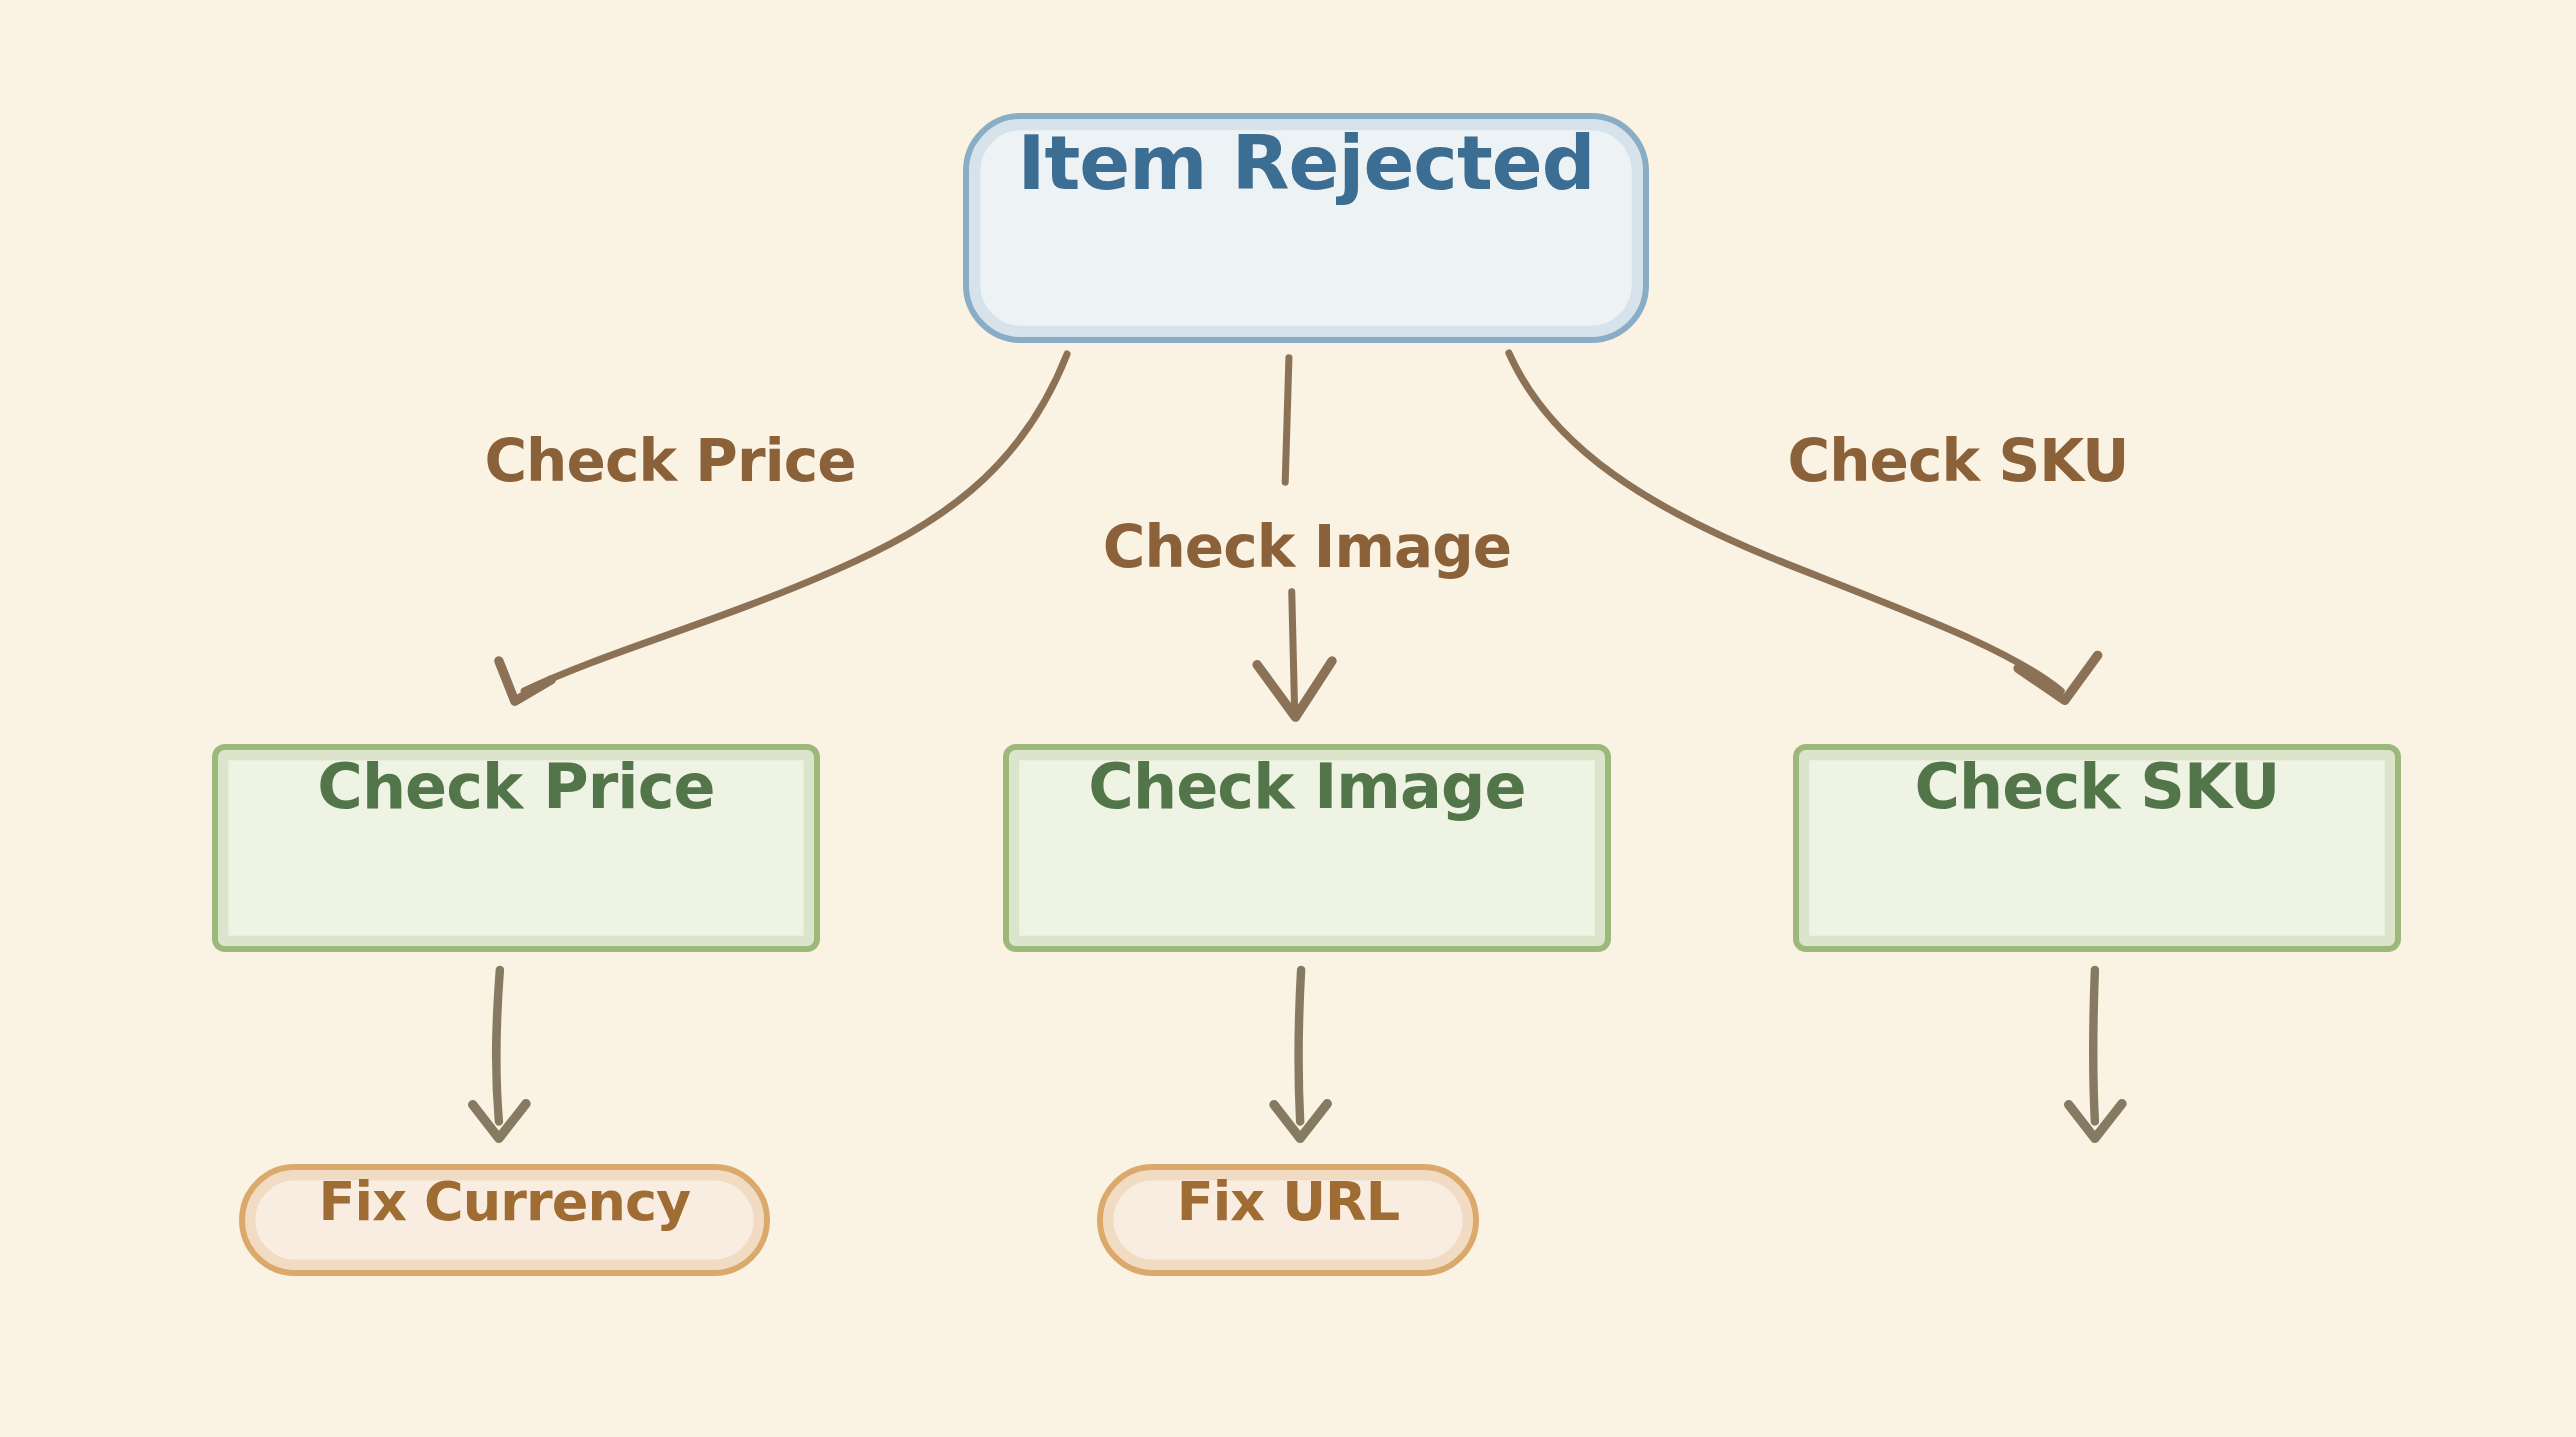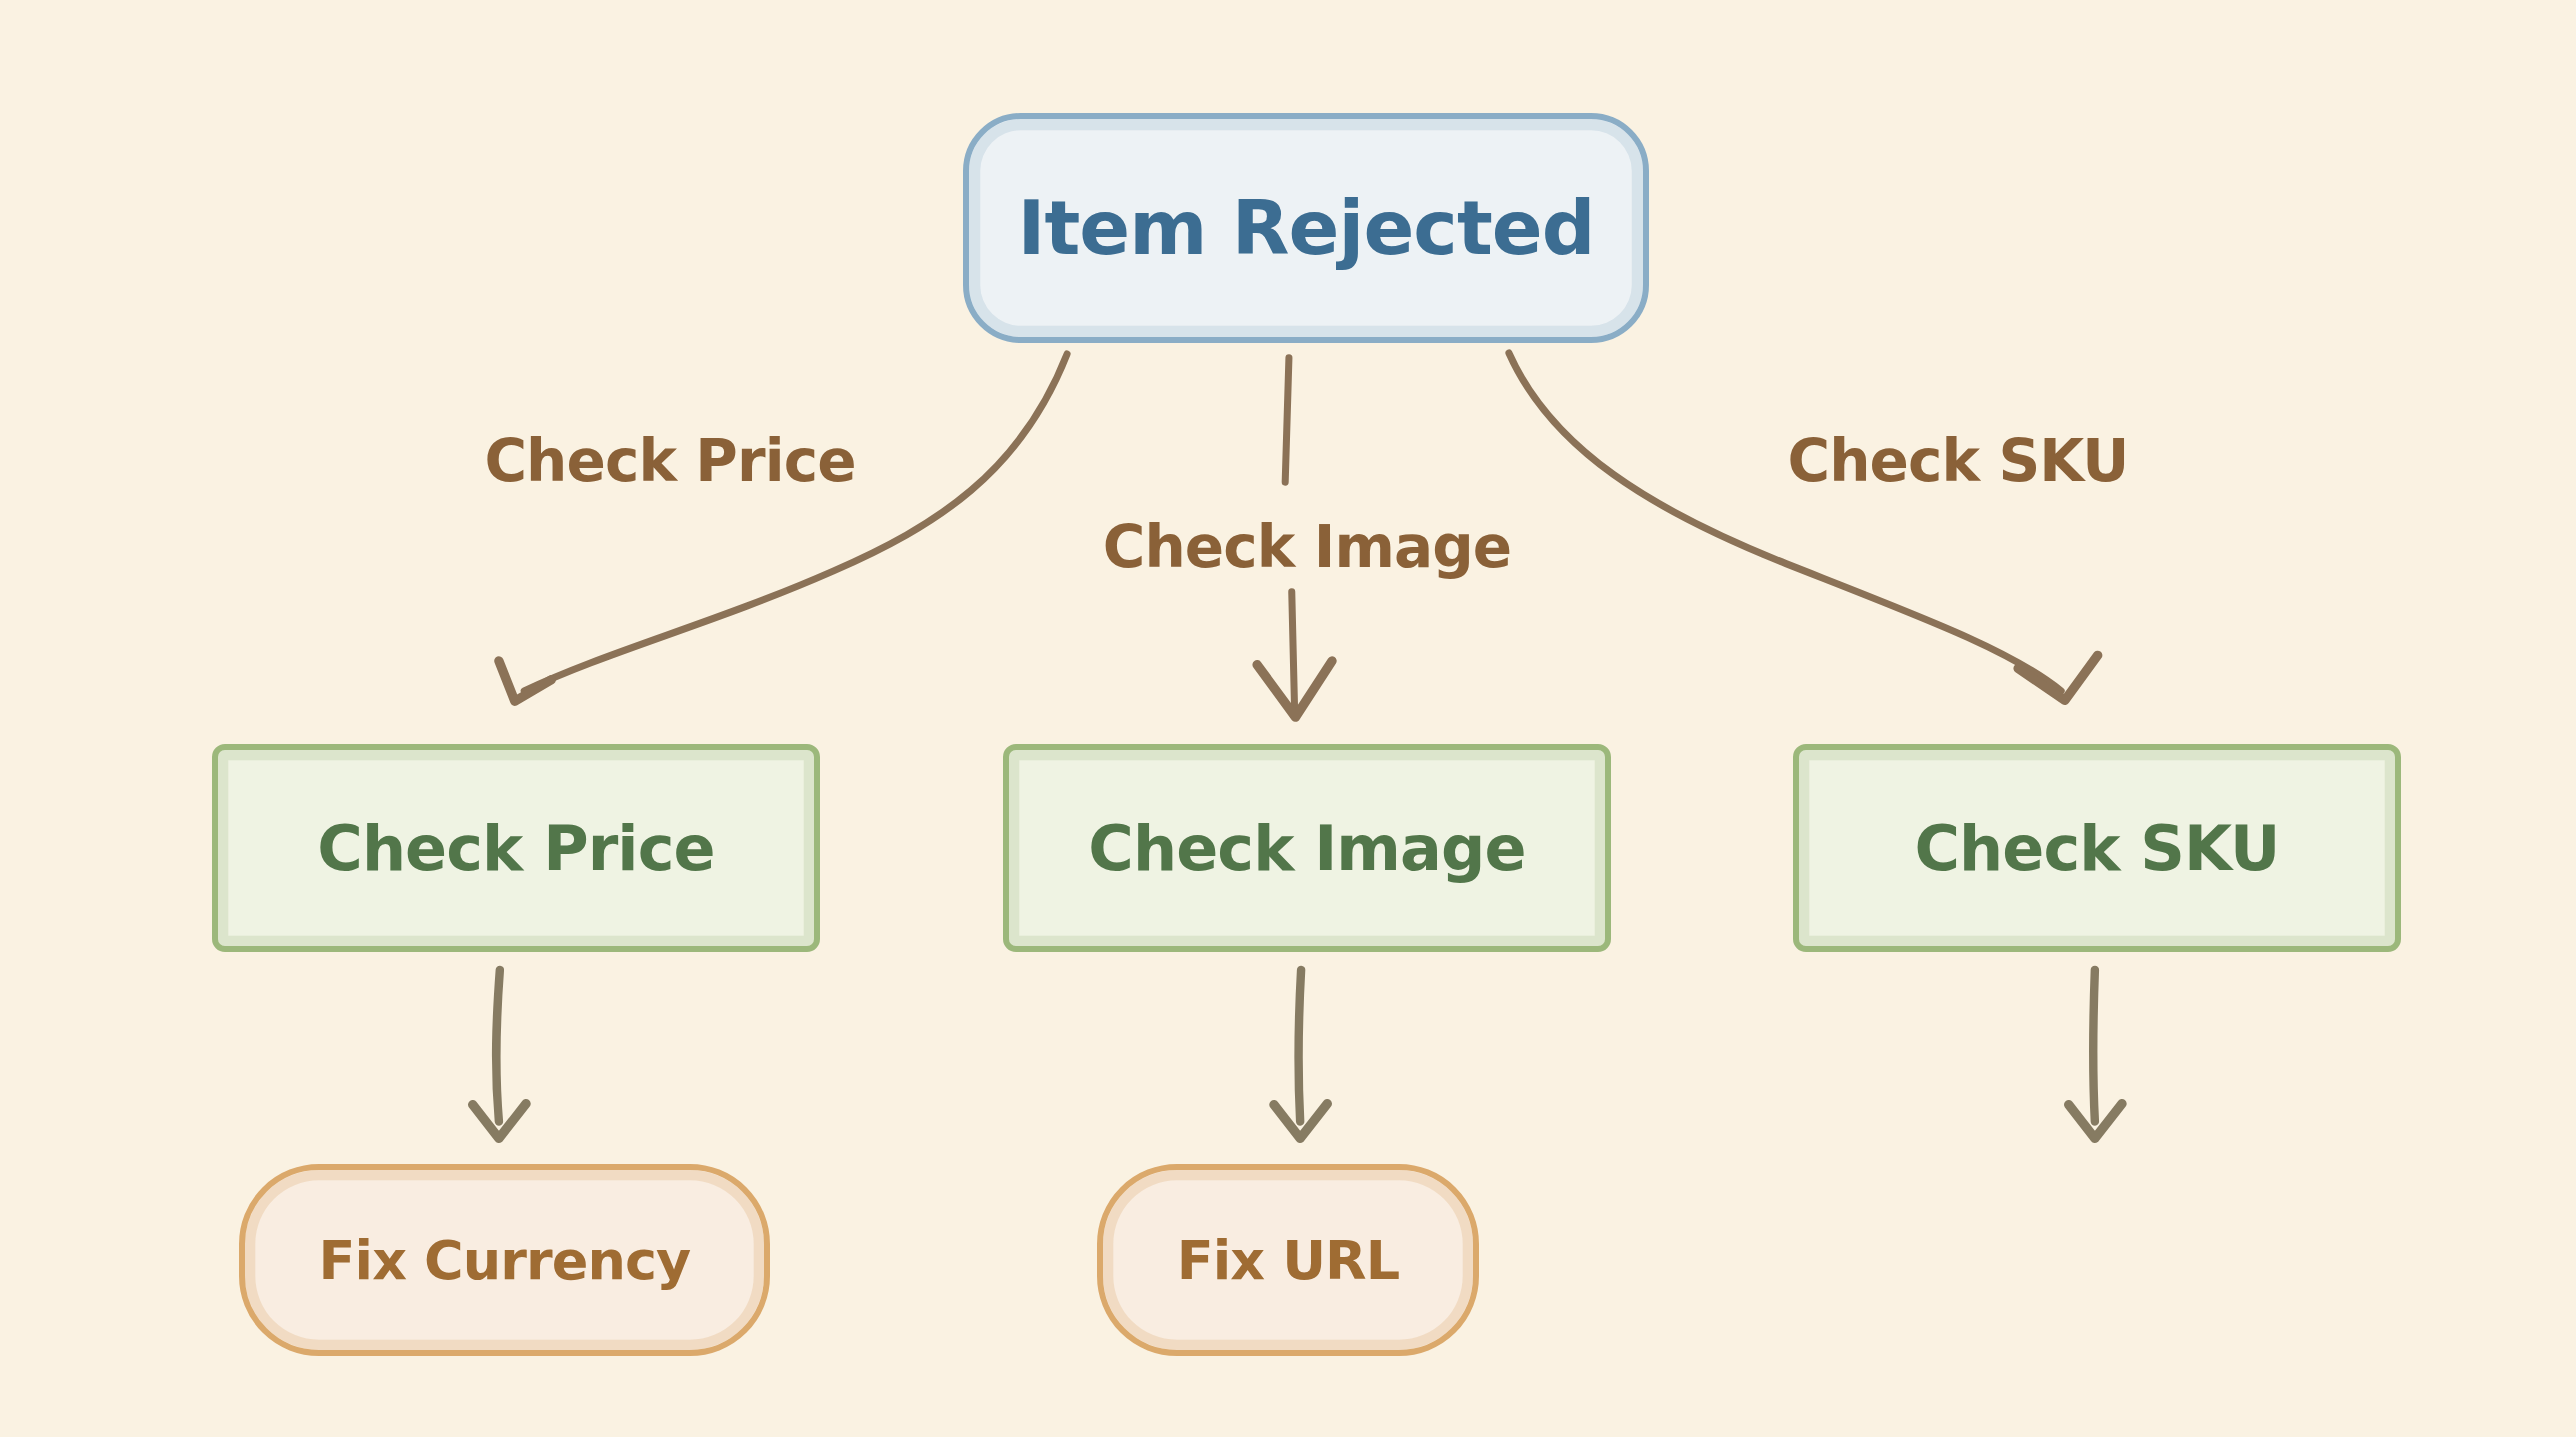--- a/index.html
+++ b/index.html
@@ -38,21 +38,21 @@
   }
   .arrows-layer path { fill: none; stroke-linecap: round; stroke-linejoin: round; }
   .arrows-layer path.curve { stroke: var(--arrow-curve); stroke-width: 7.5; }
   .arrows-layer path.curve-head { stroke: var(--arrow-curve); stroke-width: 10; }
   .arrows-layer path.short { stroke: var(--arrow-short); stroke-width: 9; }
   .arrows-layer path.short-head { stroke: var(--arrow-short); stroke-width: 10; }
 
   .node {
     position: absolute;
     display: flex;
-    align-items: center;
+    align-items: flex-start;
     justify-content: center;
     text-align: center;
     letter-spacing: -0.9px;
     font-weight: 700;
   }
   .node-root {
     left: 963px; top: 113px;
     width: 686px; height: 230px;
     background: var(--root-fill);
     border: 6.6px solid var(--root-border);
@@ -69,21 +69,21 @@
     border-radius: 13px;
     box-shadow: inset 0 0 0 10.3px rgba(156,184,123,0.22);
     color: var(--check-text);
     font-size: 62px;
   }
   .node-check-1 { left: 212px; }
   .node-check-2 { left: 1003px; }
   .node-check-3 { left: 1793px; }
   .node-fix {
     top: 1164px;
-    height: 192px;
+    height: 112px;
     background: var(--fix-fill);
     border: 6.6px solid var(--fix-border);
     border-radius: 80px;
     box-shadow: inset 0 0 0 10.3px rgba(219,169,107,0.25);
     color: var(--fix-text);
     font-size: 54px;
   }
   .node-fix-1 { left: 239px;  width: 531px; }
   .node-fix-2 { left: 1097px; width: 382px; }
   .node-fix-3 { left: 1880px; width: 379px; }

